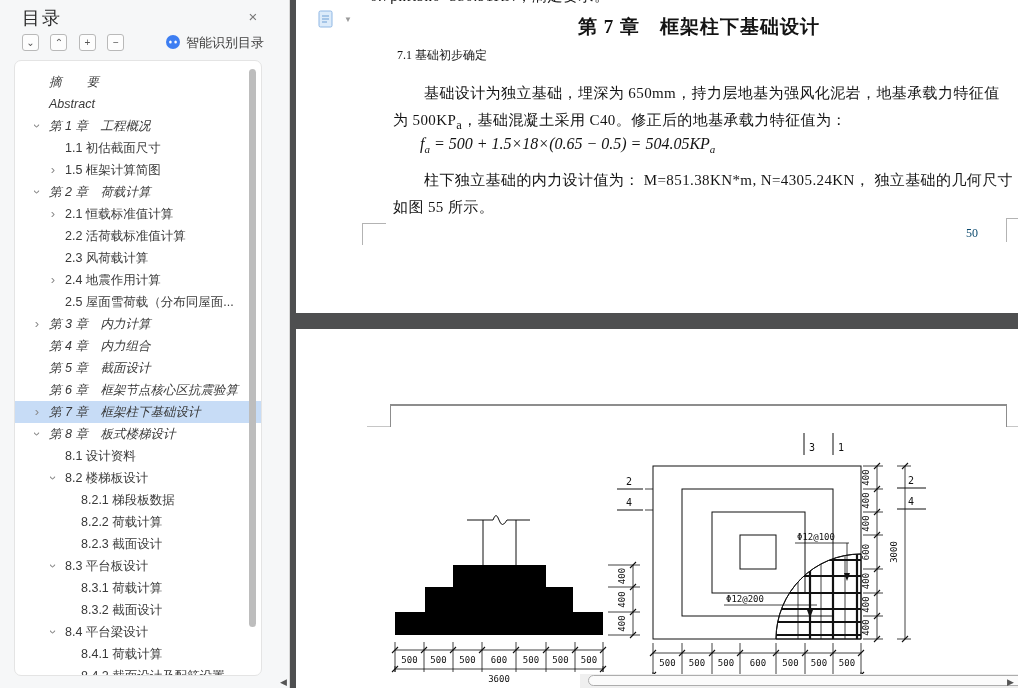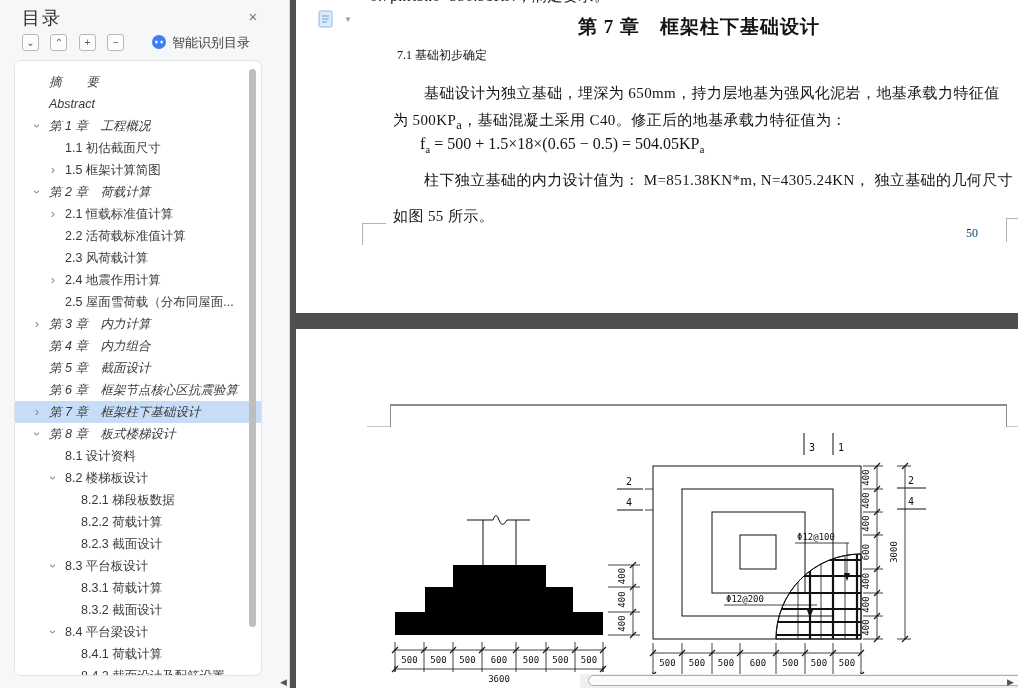--- a/index.html
+++ b/index.html
@@ -10,21 +10,21 @@
   
   #sidebar { position:absolute; left:0; top:0; width:290px; height:688px;
              background:#f6f7f8; border-right:1px solid #d8d8d8; z-index:5; }
   .toc-title { position:absolute; left:22px; top:6px; font-size:18px; color:#2a2a2a; letter-spacing:2px; }
   .toc-close { position:absolute; left:244px; top:8px; width:18px; height:18px; font-size:15px;
                color:#777; text-align:center; line-height:18px; cursor:pointer; }
   .toc-toolbar { position:absolute; left:22px; top:34px; height:18px; width:250px; }
   .tb-btn { display:inline-block; width:17px; height:17px; border:1px solid #b9b9b9; border-radius:3px;
             background:#fdfdfd; margin-right:7px; text-align:center; vertical-align:top;
             font-size:10px; line-height:15px; color:#555; }
-  .ai-btn { position:absolute; right:22px; top:0; height:18px; color:#3f3f3f; font-size:13px; cursor:pointer; }
+  .ai-btn { position:absolute; right:8px; top:0; height:18px; color:#3f3f3f; font-size:13px; cursor:pointer; }
   .ai-btn svg { vertical-align:-3px; margin-right:5px; }
   .toc-box { position:absolute; left:14px; top:60px; width:248px; height:616px; background:#fff;
              border:1px solid #e4e4e4; border-radius:7px; overflow:hidden; }
   #toc-list { position:absolute; left:0; top:10px; width:100%; }
   .toc-item { position:relative; height:22px; line-height:22px; font-size:12.5px; color:#393939;
               white-space:nowrap; cursor:pointer; }
   .toc-item.selected { background:#c7dcf6; }
   .toc-item .arrow { position:absolute; top:0; width:12px; color:#8a8a8a; font-size:13px; text-align:center; }
   .toc-item .arrow.down { transform:rotate(90deg); }
   .toc-item.lvl1 .arrow { left:16px; } .toc-item.lvl1 .lbl { margin-left:34px;font-style:italic; }
@@ -38,22 +38,22 @@
   .page { position:absolute; left:6px; width:764px; background:#fff; overflow:hidden; }
   #page1 { top:0; height:313px; }
   #page2 { top:329px; height:359px; }
   .doc-serif { font-family:"Liberation Serif","DejaVu Serif",serif; color:#141414; }
   .partial-line { position:absolute; top:-13px; left:74px; font-size:15px; letter-spacing:0.5px; }
   .chap-title { position:absolute; top:14px; left:94px; width:618px; text-align:center;
                 font-size:19px; font-weight:bold; letter-spacing:1px; }
   .sec-title { position:absolute; top:47px; left:101px; font-size:12px; font-weight:normal; }
   .bodyline { position:absolute; font-size:15px; letter-spacing:0.4px; }
   .p1l1 { top:84px; left:128px; } .p1l2 { top:111px; left:97px; }
-  .p2l1 { top:171px; left:128px; } .p2l2 { top:198px; left:97px;margin-top:9px; }
-  .formula { position:absolute; top:135px; left:124px; font-size:16px; }
+  .p2l1 { top:171px; left:128px; } .p2l2 { top:198px; left:97px; }
+  .formula { position:absolute; top:135px; left:124px; font-size:16px; font-style:italic; }
   .formula sub { font-size:11px; }
   .pageno { position:absolute; top:226px; left:670px; font-size:12px; color:#0c4a6e;
             font-family:"Liberation Serif",serif; }
   .cm { position:absolute; }
   .cm-left  { left:66px; top:223px; width:24px; height:22px; border-left:1px solid #b3b3b3; border-top:1px solid #b3b3b3; }
   .cm-right { left:710px; top:218px; width:12px; height:24px; border-left:1px solid #b3b3b3; border-top:1px solid #b3b3b3; }
   .float-widget { position:absolute; left:22px; top:10px; width:34px; height:20px; cursor:pointer; }
   .float-widget .caret { position:absolute; right:0; top:5px; font-size:8px; color:#9a9a9a; }
   .frame-top { position:absolute; left:94px; top:75px; width:617px; height:23px;
                border-top:2px solid #8d8d8d; border-left:1px solid #8d8d8d; border-right:1px solid #8d8d8d; }

